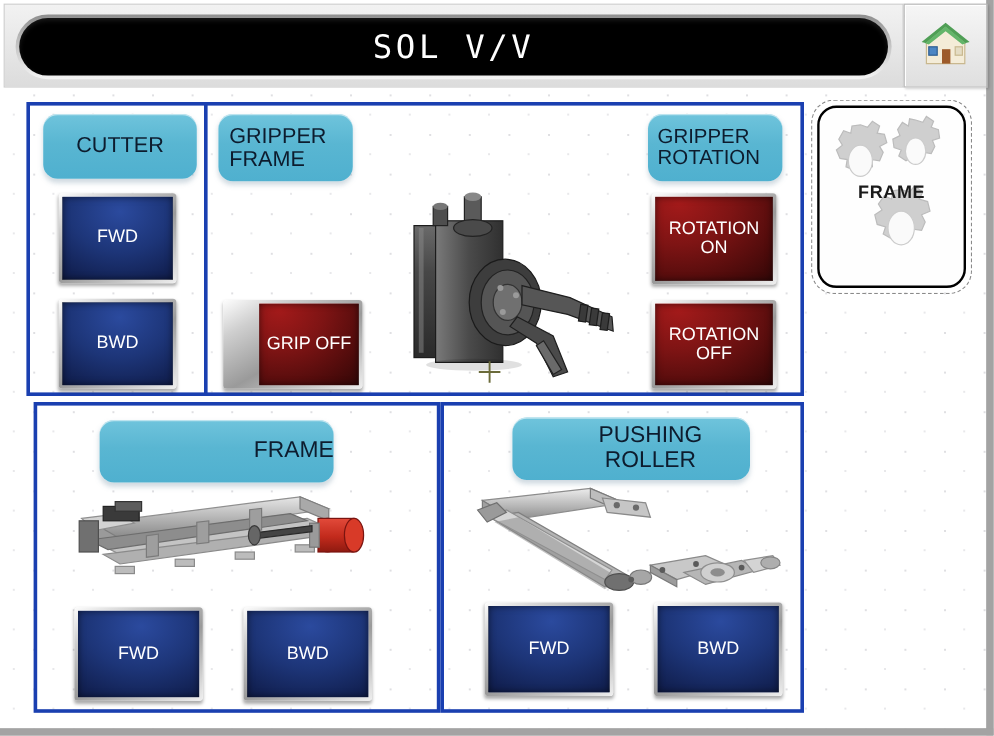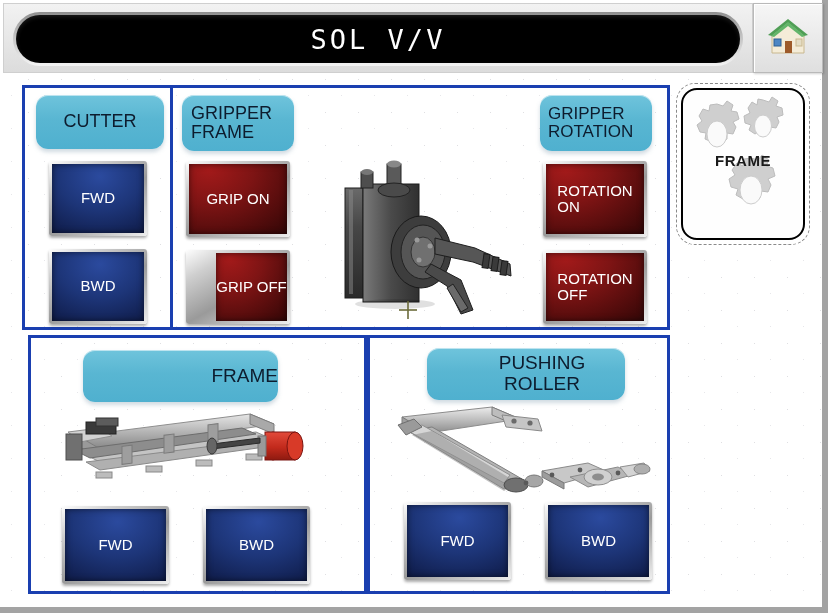--- a/index.html
+++ b/index.html
@@ -76,21 +76,21 @@
   
   .btn{
     position:absolute;box-sizing:border-box;
     padding:3px;border-radius:3px;
     background:linear-gradient(150deg,#fdfdfd 0%,#cfcfcf 22%,#9a9a9a 55%,#c8c8c8 80%,#efefef 100%);
     box-shadow:0 2px 3px rgba(0,0,0,.33);
   }
   .btn .face{
     width:100%;height:100%;
     display:flex;align-items:center;justify-content:center;
-    text-align:left;color:#ffffff;line-height:1.1;
+    text-align:center;color:#ffffff;line-height:1.1;
     font-size:15px;
     box-shadow:inset 0 0 6px rgba(0,0,0,.55);
   }
   .btn.blue .face{
     background:
       radial-gradient(120% 130% at 52% 18%, #2b4a9e 0%, #1d3578 38%, #111f4f 70%, #070d26 100%);
   }
   .btn.red .face{
     background:
       radial-gradient(130% 140% at 20% 8%, #a31a1a 0%, #7e1414 35%, #4e0b0b 70%, #240505 100%);
@@ -161,26 +161,21 @@
         <span>BWD</span>
       </div>
   </div>
 
   <div class="cyan" style="left:182px;top:95px;width:112px;height:56px;font-size:18px;justify-content:flex-start;padding-left:9px;">
     <div style="text-align:left;">
       <div>GRIPPER</div>
       <div>FRAME</div>
     </div>
   </div>
-  <div class="btn red" style="left:186px;top:161px;width:104px;height:76px;">
-    <div class="face">
-        <span>GRIP ON</span>
-      </div>
-  </div>
-  <div class="btn red" style="left:186px;top:250px;width:104px;height:74px;padding-left:30px;">
+  <div class="btn red" style="left:186px;top:250px;width:116px;height:74px;padding-left:30px;">
     <div class="face">
         <span>GRIP OFF</span>
       </div>
   </div>
 
   <div class="art" style="left:335px;top:160px;width:200px;height:160px;">
     <svg width="200" height="160" viewBox="0 0 200 160">
       <defs>
         <linearGradient id="mg" x1="0" y1="0" x2="0" y2="1">
           <stop offset="0%" stop-color="#6a6a6a"></stop>

